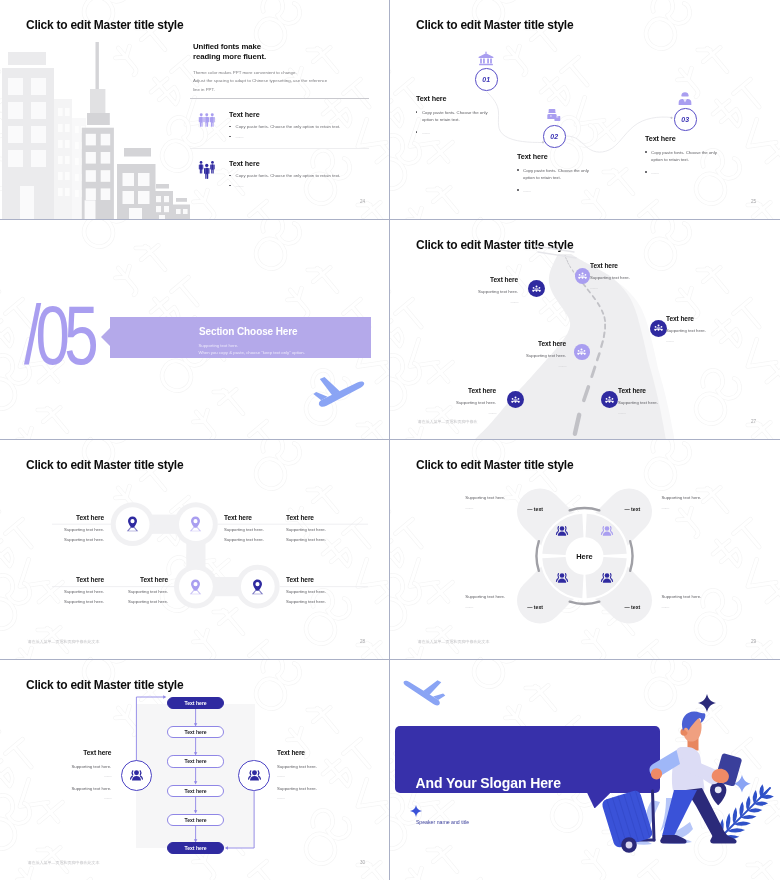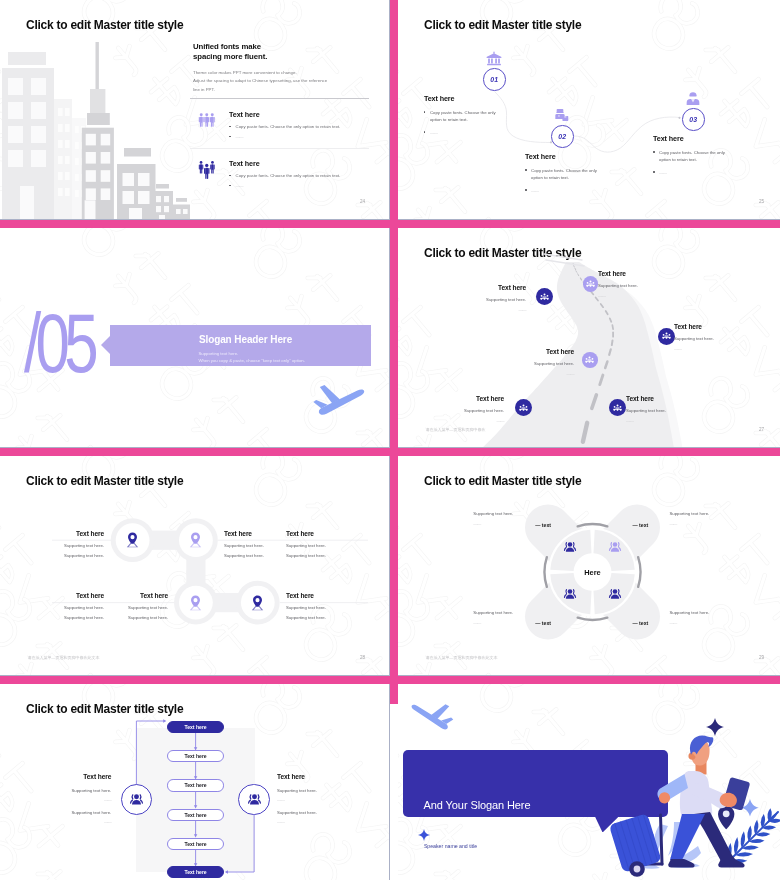--- a/index.html
+++ b/index.html
@@ -1,18 +1,18 @@
 <!DOCTYPE html>
 <html><head>
 <meta charset="utf-8">
 <title>PPT Template Preview</title>
 <style>
   html,body{margin:0;padding:0;}
   body{width:780px;height:880px;background:#fff;font-family:"Liberation Sans",sans-serif;overflow:hidden;}
-  .sheet{position:relative;width:780px;height:704px;background:#ec4899;display:grid;grid-template-columns:390px 390px;grid-template-rows:220px 220px 220px 220px;gap:8px;}
+  .sheet{position:relative;width:780px;height:704px;background:#ef4444;display:grid;grid-template-columns:390px 390px;grid-template-rows:220px 220px 220px 220px;gap:0;}
   .slide{position:relative;background:#fff;overflow:hidden;box-sizing:border-box;border-right:1px solid #aab0c6;border-bottom:1px solid #aab0c6;}
   .slide.c2{border-right:none;}
   .slide.r4{border-bottom:none;}
   .s-title{position:absolute;left:26px;top:18px;font-size:12px;font-weight:bold;color:#0d0d0d;letter-spacing:-0.25px;}
   .pagenum{position:absolute;right:24px;bottom:15px;font-size:4.6px;color:#a4a4a7;}
   .s-footer{position:absolute;left:27.4px;bottom:15px;font-size:4.0px;color:#c2c2c5;letter-spacing:0;}
 
   
   .city{position:absolute;left:0;top:0;width:190px;height:220px;}
   .s1-right{position:absolute;left:193px;top:42px;width:180px;}
@@ -115,21 +115,21 @@
   .s7-txt.right{left:277px;}
   .s7-h{font-size:6.6px;font-weight:bold;color:#111;letter-spacing:-0.1px;}
   .s7-s{font-size:4.3px;color:#5d5d62;margin-top:8px;}
   .s7-d{font-size:4.3px;color:#c9c9cd;margin-top:4px;letter-spacing:-0.6px;}
 
   
   .s8-plane{position:absolute;left:12px;top:18px;width:44px;height:27px;transform:scaleX(-1) rotate(-6deg);}
   .s8-bubble{position:absolute;left:5.3px;top:65.7px;width:264.7px;height:67.4px;background:#3730aa;border-radius:5px;}
   .s8-tail{position:absolute;left:191.9px;top:67.4px;width:23.1px;height:15.4px;background:#3730aa;clip-path:polygon(0 0,100% 0,32% 100%);}
   .s8-thanks{position:absolute;left:22.3px;top:1px;font-size:46px;font-weight:bold;color:#f2f2f7;letter-spacing:-0.2px;line-height:46px;}
-  .s8-slogan{position:absolute;left:20.3px;top:49px;font-size:11px;font-weight:normal;color:#fff;letter-spacing:-0.1px;}
+  .s8-slogan{position:absolute;left:20.3px;top:49px;font-size:14px;font-weight:bold;color:#fff;letter-spacing:-0.1px;}
   .s8-star{position:absolute;width:12px;height:12px;}
   .s8-star.st1{left:20.4px;top:144.9px;}
   .s8-speaker{position:absolute;left:25.9px;top:159px;font-size:5.2px;color:#3a3f9b;}
   .s8-art{position:absolute;left:210px;top:30px;width:180px;height:190px;}
 
   .wm-layer{position:absolute;left:0;top:0;width:390px;height:220px;overflow:hidden;pointer-events:none;z-index:0;}
   .wm{position:absolute;width:72px;height:226px;transform:rotate(-40deg);}
 </style>
 </head>
 <body>
@@ -244,21 +244,21 @@
 <rect x="156" y="206" width="5" height="6.2" fill="#fafafb"></rect>
 <rect x="164" y="206" width="5" height="6.2" fill="#fafafb"></rect>
 <rect x="159" y="215" width="6" height="5" fill="#fafafb"></rect>
 <rect x="176" y="198" width="11" height="3.8" fill="#d4d4d7"></rect>
 <rect x="173" y="204.5" width="17" height="15.5" fill="#d4d4d7"></rect>
 <rect x="176" y="209" width="4.6" height="5" fill="#fafafb"></rect>
 <rect x="183" y="209" width="4.6" height="5" fill="#fafafb"></rect>
     </svg>
     <div class="s1-right">
       <div class="s1-h">Unified fonts make</div>
-      <div class="s1-h">spacing more fluent.</div>
+      <div class="s1-h">reading more fluent.</div>
       <div class="s1-b first">Theme color makes PPT more convenient to change.</div>
       <div class="s1-b">Adjust the spacing to adapt to Chinese typesetting, use the reference</div>
       <div class="s1-b">line in PPT.</div>
     </div>
     <div class="s1-rule"></div>
     <div class="s1-item i1">
       <span class="s1-ico"><svg viewBox="0 0 46 44" width="17.5" height="19">
 <g fill="#a99ef0">
               <circle cx="8.5" cy="4.2" r="3.9"></circle>
               <rect x="2.0999999999999996" y="10" width="3.0" height="14" rx="1.5"></rect>
@@ -454,21 +454,21 @@
         <svg class="wm" style="left:196px;top:92px" viewBox="0 0 110 345">
           <use href="#wmglyph"></use>
         </svg>
         <svg class="wm" style="left:340px;top:125px" viewBox="0 0 110 345">
           <use href="#wmglyph"></use>
         </svg>
       </div>
     <div class="s3-num">/05</div>
     <div class="s3-banner">
       <div class="s3-arrow"></div>
-      <div class="s3-head">Slogan Header Here</div>
+      <div class="s3-head">Section Choose Here</div>
       <div class="s3-sub">Supporting text here.</div>
       <div class="s3-sub">When you copy &amp; paste, choose "keep text only" option.</div>
     </div>
     <svg class="s3-plane" viewBox="0 0 52 32">
       <g fill="#8aa4f4">
         <path d="M11.5 1.0 L6.8 3.0 L19.3 19.6 L27.0 15.6 Z"></path>
         <path d="M3.2 16.0 L0.4 18.0 L8.2 24.2 L14.6 20.7 Z"></path>
         <path d="M8.8 23.8 C 6.0 25.3 5.1 28.0 6.5 29.6 C 7.9 31.3 10.9 31.1 13.5 29.7 L48.0 11.4 C 50.6 10.0 51.8 8.1 51.0 6.6 C 50.1 5.0 47.2 5.1 44.4 6.6 Z"></path>
       </g>
     </svg>

